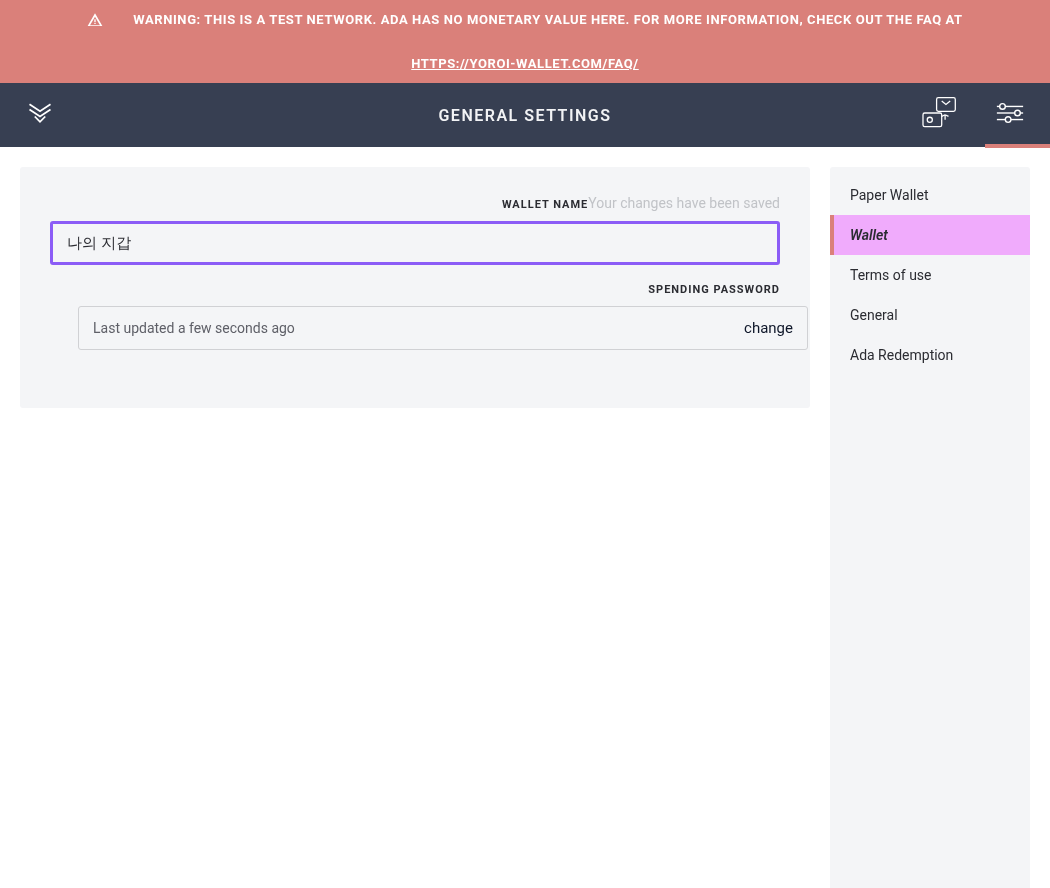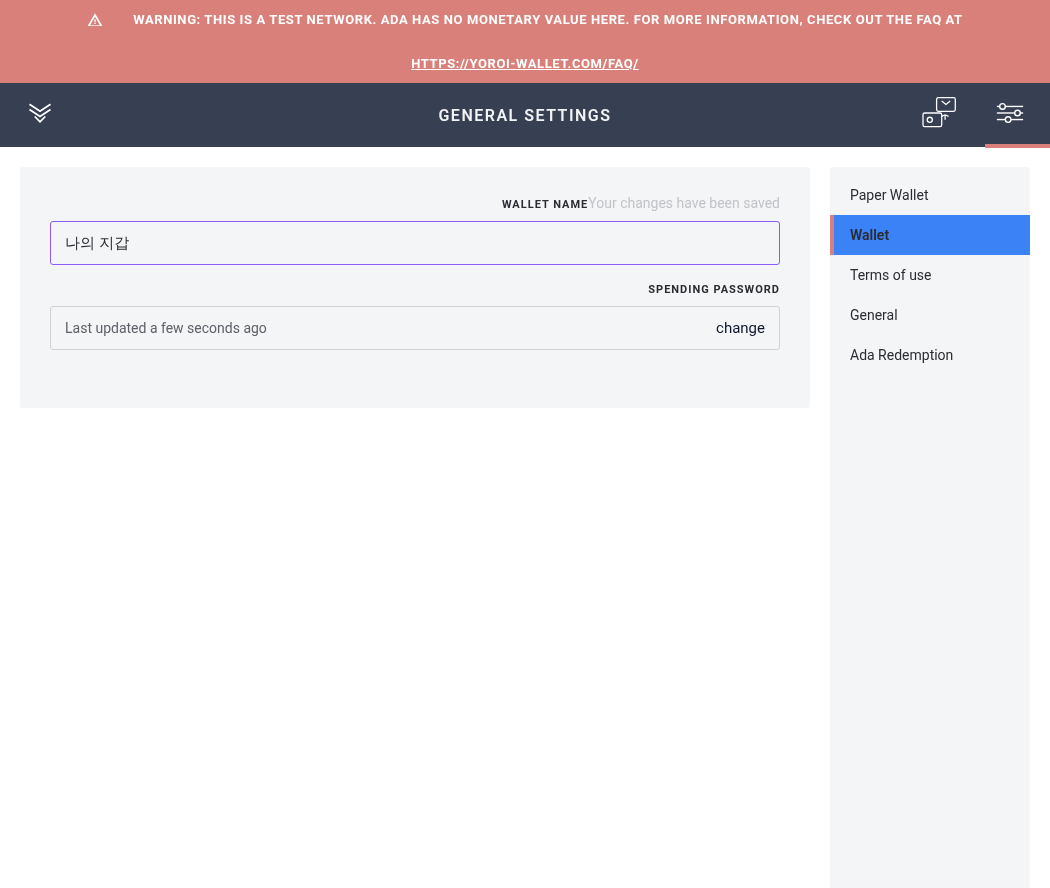--- a/index.html
+++ b/index.html
@@ -73,39 +73,40 @@
     font-size:11px;
     font-weight:700;
     letter-spacing:1px;
     text-transform:uppercase;
     color:#2b2c32;
   }
   .saved-msg { font-size:14px; color:#c1c3c7; }
   .text-input {
     width:100%;
     height:44px;
-    border:1px solid #8b5cf6;
+    border:3px solid #8b5cf6;
     border-radius:3px;
     background:#f4f5f7;
     font-size:15px;
     color:#2b2c32;
     padding:0 14px;
     outline:none;
   }
   .password-row {
     width:100%;
     height:44px;
     border:1px solid #d0d1d4;
     border-radius:3px;
     background:#f4f5f7;
     display:flex;
     align-items:center;
     justify-content:space-between;
     padding:0 14px;
     font-size:14px;
+    margin-left:28px;
   }
   .password-row .last-updated { color:#5f6068; }
   .password-row .change-link { color:#0f172a; cursor:pointer; font-size:15px;}
   
   .sidebar {
     width:200px;
     background:#f4f5f7;
     border-radius:3px;
     padding-top:8px;
     padding-bottom:8px;
@@ -115,22 +116,23 @@
     height:40px;
     display:flex;
     align-items:center;
     padding:0 20px;
     font-size:14px;
     color:#2b2c32;
     cursor:pointer;
     position:relative;
   }
   .side-item.active {
-    background:#3b82f6;
+    background:#f0abfc;
     font-weight:600;
+    font-style:italic;
   }
   .side-item.active::before{
     content:"";
     position:absolute;
     left:0; top:0; bottom:0;
     width:4px;
     background:#da807a;
   }
 </style>
 </head>

